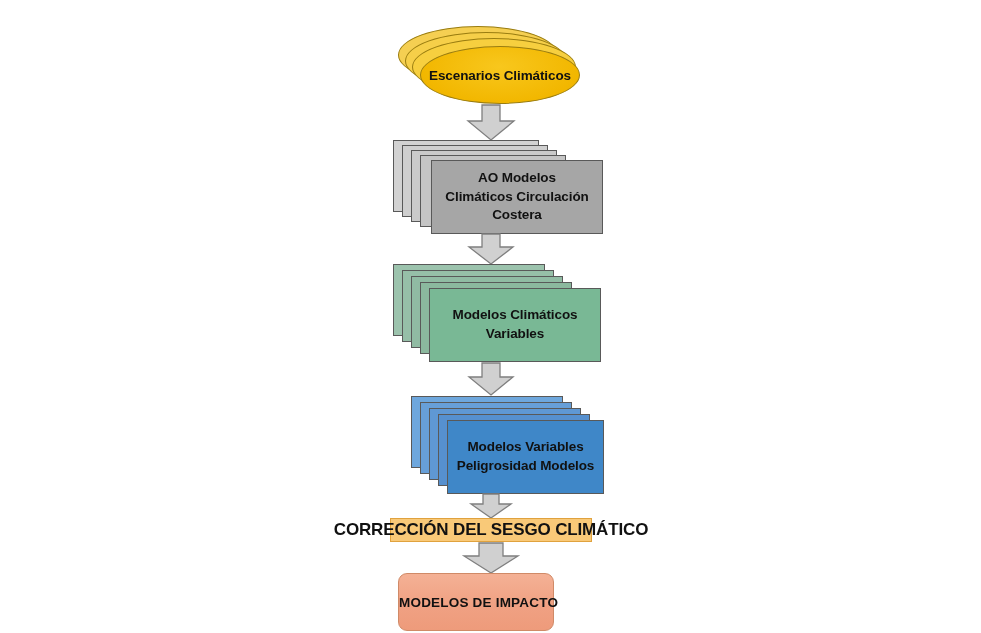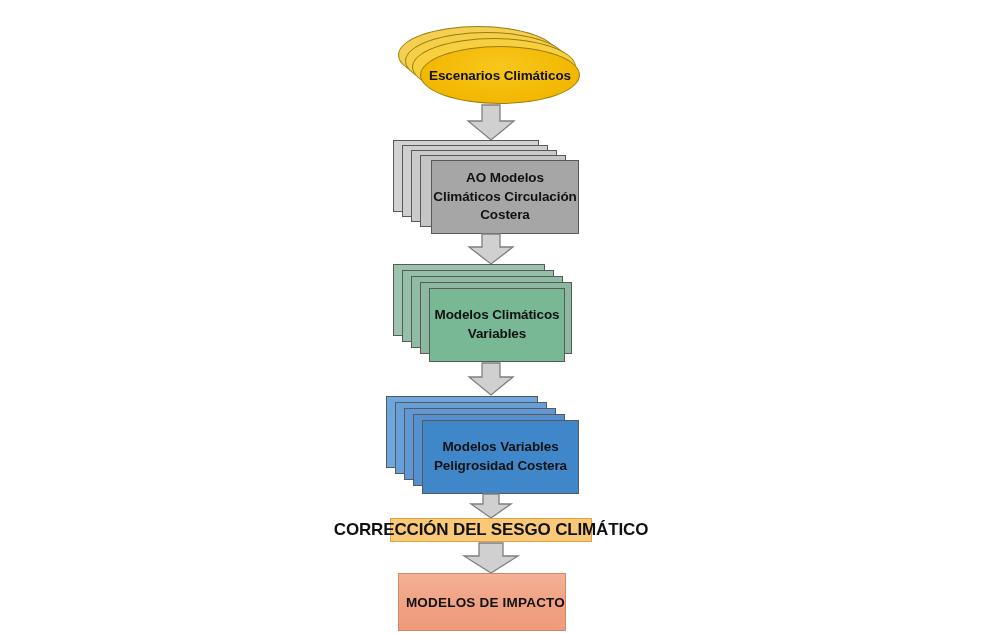--- a/index.html
+++ b/index.html
@@ -95,32 +95,32 @@
     line-height: 1.38;
     letter-spacing: -0.1px;
   }
 
   
   #stack-gcm { left: 393px; top: 140px; width: 192px; height: 95px; }
   #stack-gcm .l4 { left: 0px;  top: 0px;  width: 146px; height: 72px; background: #d2d2d2; }
   #stack-gcm .l3 { left: 9px;  top: 5px;  width: 146px; height: 72px; background: #cfcfcf; }
   #stack-gcm .l2 { left: 18px; top: 10px; width: 146px; height: 72px; background: #cacaca; }
   #stack-gcm .l1 { left: 27px; top: 15px; width: 146px; height: 72px; background: #c5c5c5; }
-  #stack-gcm .rect-front { left: 38px; top: 20px; width: 148px; height: 74px; background: #a6a6a6; }
+  #stack-gcm .rect-front { left: 38px; top: 20px; width: 172px; height: 74px; background: #a6a6a6; }
 
   
   #stack-rcm { left: 393px; top: 264px; width: 200px; height: 98px; }
   #stack-rcm .l4 { left: 0px;  top: 0px;  width: 152px; height: 72px; background: #9cc3ad; }
   #stack-rcm .l3 { left: 9px;  top: 6px;  width: 152px; height: 72px; background: #96bfa8; }
   #stack-rcm .l2 { left: 18px; top: 12px; width: 152px; height: 72px; background: #90bba3; }
   #stack-rcm .l1 { left: 27px; top: 18px; width: 152px; height: 72px; background: #8bb89e; }
-  #stack-rcm .rect-front { left: 36px; top: 24px; width: 136px; height: 74px; background: #79b895; }
-
-  
-  #stack-mvp { left: 386px; top: 396px; width: 200px; height: 128px; }
+  #stack-rcm .rect-front { left: 36px; top: 24px; width: 172px; height: 74px; background: #79b895; }
+
+  
+  #stack-mvp { left: 411px; top: 396px; width: 200px; height: 128px; }
   #stack-mvp .l4 { left: 0px;  top: 0px;  width: 152px; height: 72px; background: #6ea7dd; }
   #stack-mvp .l3 { left: 9px;  top: 6px;  width: 152px; height: 72px; background: #679fd8; }
   #stack-mvp .l2 { left: 18px; top: 12px; width: 152px; height: 72px; background: #5f98d4; }
   #stack-mvp .l1 { left: 27px; top: 18px; width: 152px; height: 72px; background: #5690cf; }
   #stack-mvp .rect-front { left: 36px; top: 24px; width: 157px; height: 74px; background: #3f87c8; }
 
   
   #bar-correction {
     left: 390px;
     top: 518px;
@@ -138,29 +138,29 @@
     font-weight: bold;
     color: #111111;
     white-space: nowrap;
     letter-spacing: -0.15px;
   }
 
   
   #box-impact {
     left: 398px;
     top: 573px;
-    width: 168px;
+    width: 156px;
     height: 58px;
-    border-radius: 0;
+    border-radius: 9px;
     border: 1px solid #d08a67;
     box-sizing: border-box;
     background: linear-gradient(180deg, #f4b195 0%, #f0a183 55%, #ee9b7b 100%);
     display: flex;
     align-items: center;
-    justify-content: flex-end;
+    justify-content: flex-start;
   }
   #box-impact .label {
     font-size: 13.5px;
     font-weight: bold;
     color: #111111;
     white-space: nowrap;
     letter-spacing: 0.2px;
   }
 
   
@@ -220,21 +220,21 @@
       <polygon points="19,1 37,1 37,15 50,15 28,33 6,15 19,15" fill="#d0d0d0" stroke="#7f7f7f" stroke-width="1.3" stroke-linejoin="miter"></polygon>
     </svg>
   </div>
 
   <div class="rect-stack" id="stack-mvp">
     <div class="rect-layer l4"></div>
     <div class="rect-layer l3"></div>
     <div class="rect-layer l2"></div>
     <div class="rect-layer l1"></div>
     <div class="rect-layer rect-front">
-      <span class="label"><span>Modelos Variables</span><br><span>Peligrosidad Costera</span></span>
+      <span class="label"><span>Modelos Variables</span><br><span>Peligrosidad Modelos</span></span>
     </div>
   </div>
 
   <div class="arrow" style="left:463px; top:493px;">
     <svg width="56" height="27" viewBox="0 0 56 27">
       <polygon points="20,1 36,1 36,11 48,11 28,25 8,11 20,11" fill="#d0d0d0" stroke="#7f7f7f" stroke-width="1.3" stroke-linejoin="miter"></polygon>
     </svg>
   </div>
 
   <div class="node" id="bar-correction">

